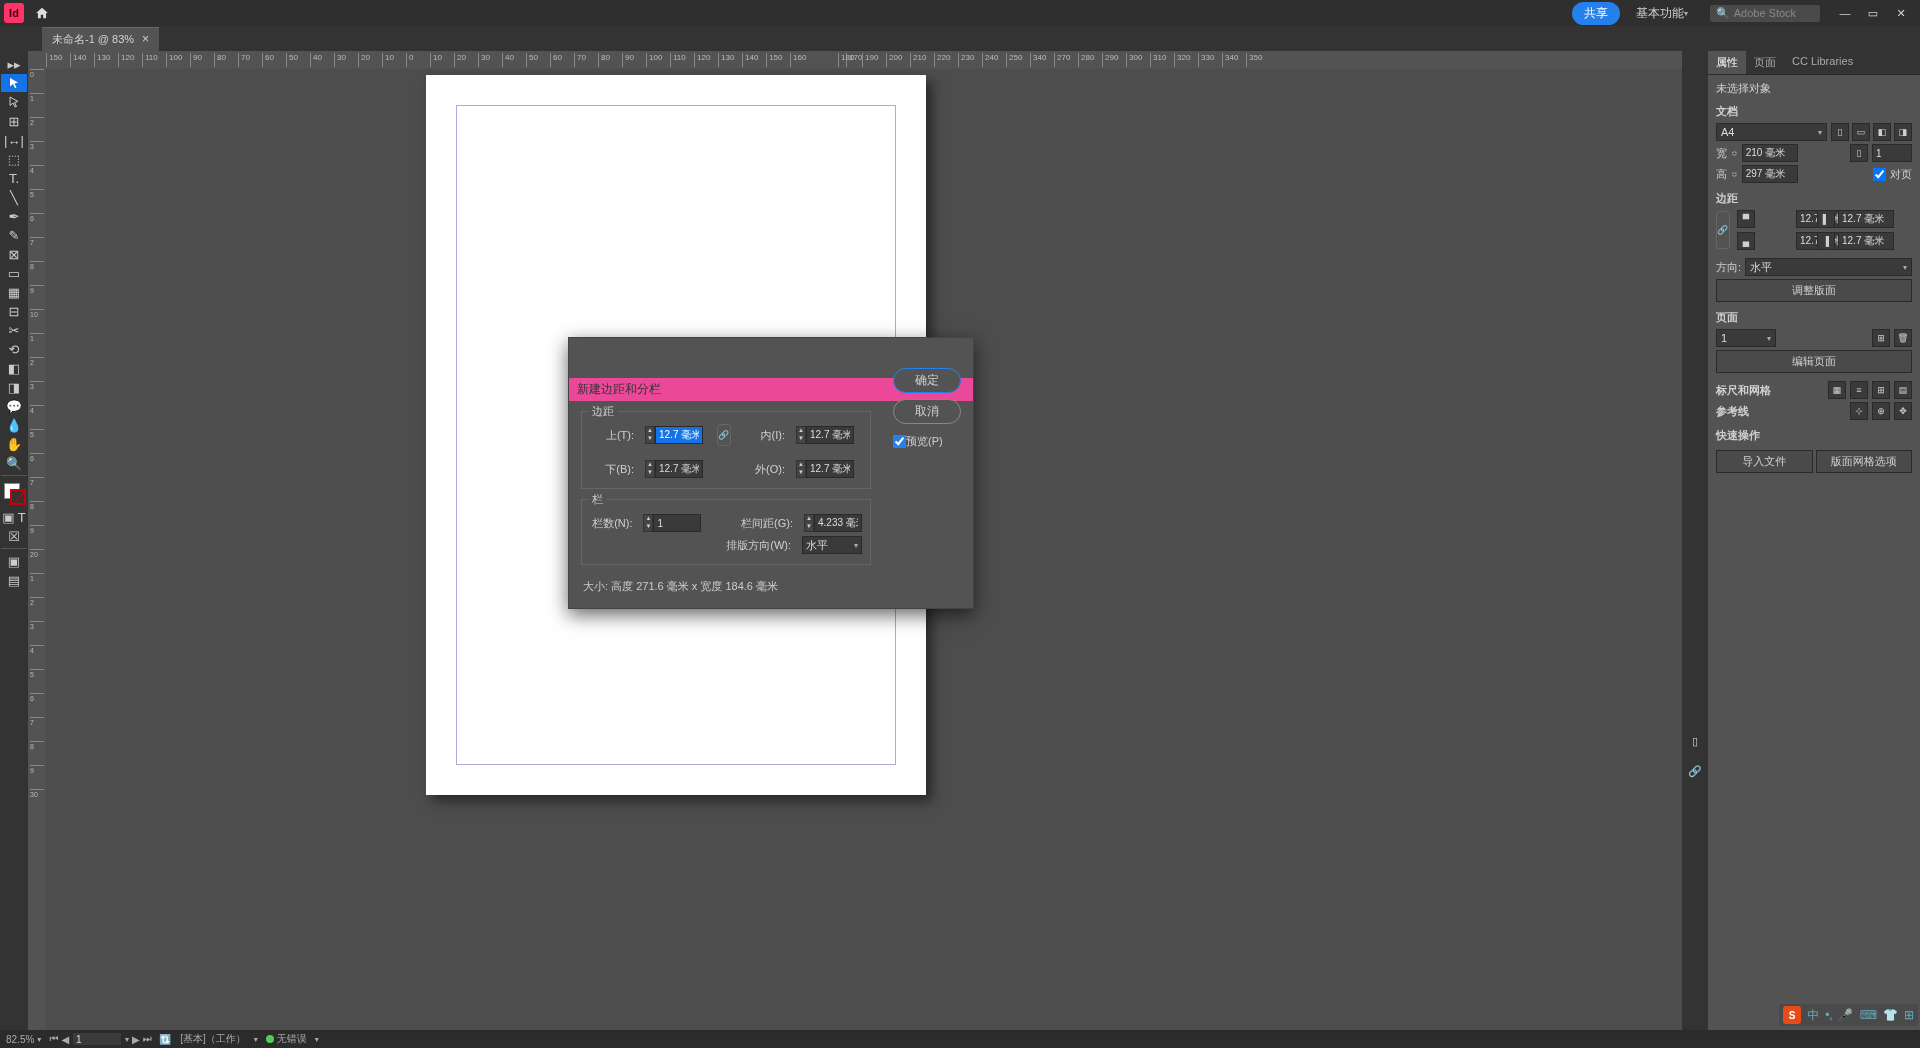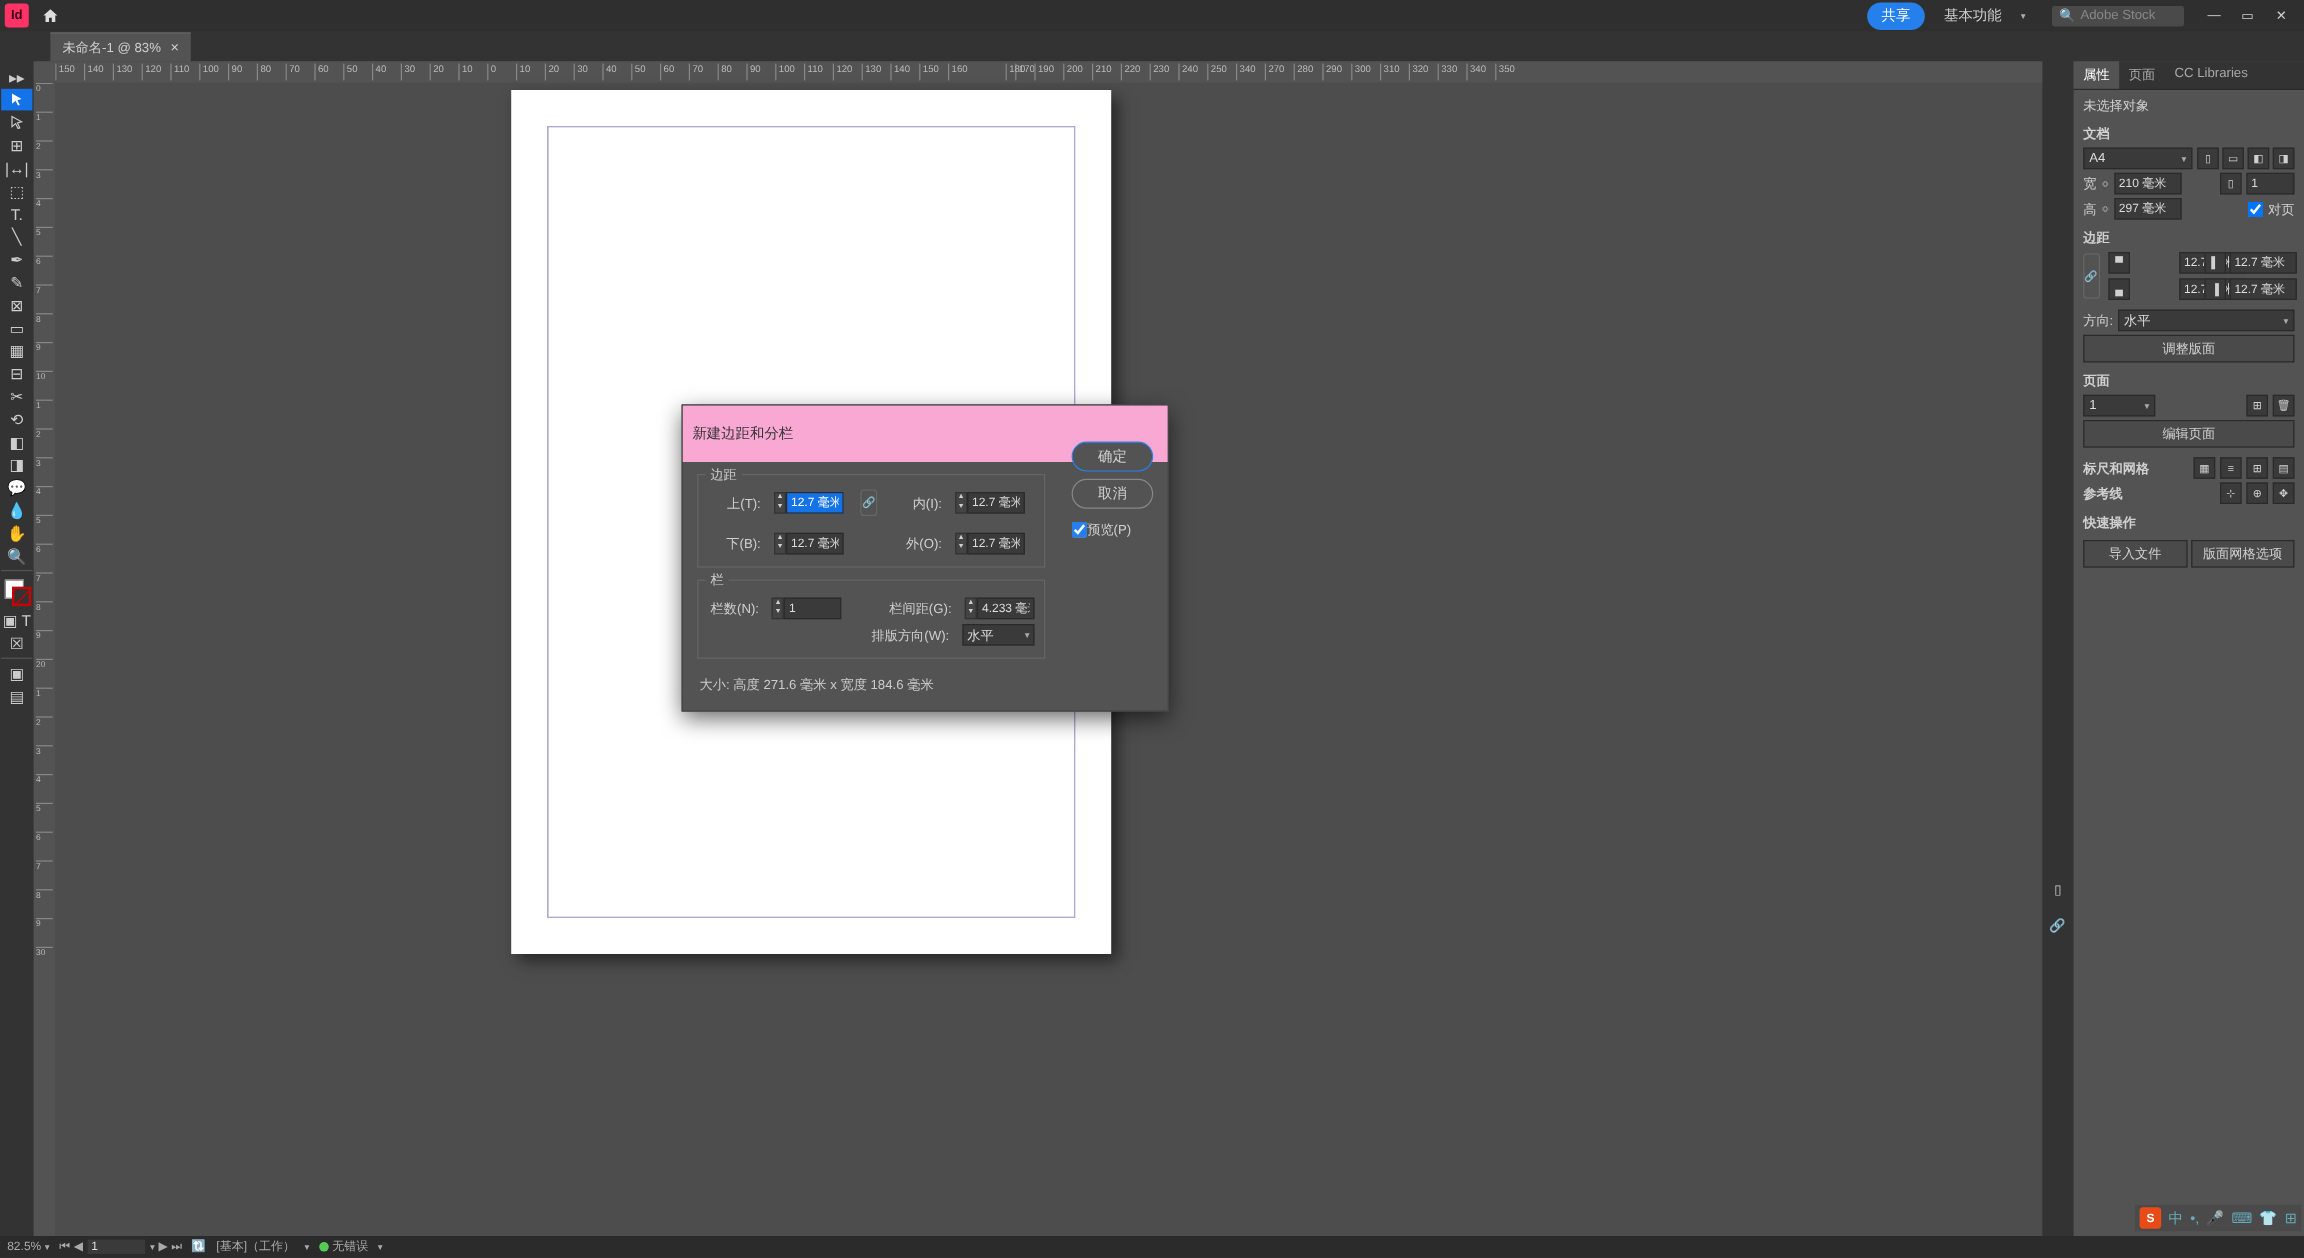--- a/index.html
+++ b/index.html
@@ -4,21 +4,21 @@
 <style>
 * { margin: 0; padding: 0; box-sizing: border-box; }
 body { font-family: "Microsoft YaHei", "Segoe UI", Arial, sans-serif; font-size: 11px; color: #d0d0d0; background: #333; overflow: hidden; width: 1920px; height: 1048px; user-select: none; }
 .title-bar { height: 26px; background: #2f2f2f; display: flex; align-items: center; padding: 0 4px; gap: 6px; }
 .id-logo { width: 20px; height: 20px; background: #ff3366; border-radius: 3px; display: flex; align-items: center; justify-content: center; font-weight: bold; color: #3b0017; font-size: 11px; }
 .home-icon { width: 24px; height: 24px; display: flex; align-items: center; justify-content: center; }
 .menu-bar { display: flex; gap: 12px; margin-left: 6px; }
 .menu-item { cursor: pointer; padding: 2px 3px; font-size: 12px; }
 .spacer { flex: 1; }
 .share-btn { background: #2680eb; color: #fff; padding: 3px 12px; border-radius: 12px; font-size: 12px; cursor: pointer; }
-.ws-select { display: flex; align-items: center; gap: 16px; font-size: 12px; cursor: pointer; margin: 0 10px; }
+.ws-select { display: flex; align-items: center; gap: 0; font-size: 12px; cursor: pointer; margin: 0 10px; }
 .stock-search { background: #4a4a4a; padding: 2px 6px; border-radius: 2px; color: #888; min-width: 110px; display: flex; align-items: center; gap: 4px; margin: 0 6px; }
 .win-controls { display: flex; gap: 14px; margin-left: 6px; margin-right: 8px; }
 .win-btn { width: 14px; height: 14px; cursor: pointer; display: flex; align-items: center; justify-content: center; }
 .doc-tabs { height: 25px; background: #333; display: flex; align-items: center; padding-left: 42px; }
 .doc-tab { background: #535353; padding: 4px 10px; display: flex; align-items: center; gap: 8px; border-top: 1px solid #666; font-size: 11px; }
 .doc-tab .close { font-size: 12px; cursor: pointer; }
 .main-area { position: absolute; top: 51px; left: 0; right: 0; bottom: 18px; display: flex; }
 .toolbar { width: 28px; background: #333; display: flex; flex-direction: column; align-items: center; gap: 1px; padding-top: 4px; }
 .tool { width: 26px; height: 18px; display: flex; align-items: center; justify-content: center; cursor: pointer; font-size: 13px; color: #ccc; position: relative; }
 .tool.active { background: #1473e6; }
@@ -30,38 +30,38 @@
 .canvas-area { flex: 1; background: #4d4d4d; position: relative; overflow: hidden; }
 .ruler-h { height: 18px; background: #535353; position: absolute; top: 0; left: 18px; right: 0; overflow: hidden; }
 .ruler-v { width: 18px; background: #535353; position: absolute; top: 18px; bottom: 0; left: 0; overflow: hidden; }
 .ruler-corner { width: 18px; height: 18px; background: #535353; position: absolute; top: 0; left: 0; }
 .ruler-tick { position: absolute; font-size: 8px; color: #bbb; }
 .ruler-h .ruler-tick { top: 2px; border-left: 1px solid #888; height: 14px; padding-left: 2px; }
 .ruler-v .ruler-tick { left: 2px; border-top: 1px solid #888; width: 14px; padding-top: 1px; writing-mode: initial; font-size: 7px; }
 .page { position: absolute; background: #fff; box-shadow: 6px 6px 12px rgba(0,0,0,.5); top: 24px; left: 398px; width: 500px; height: 720px; }
 .page::before { content: ''; position: absolute; top: 30px; left: 30px; right: 30px; bottom: 30px; border: 1px solid #d99; }
 .page::after { content:''; position: absolute; top:30px; bottom:30px; left:30px; right:30px; outline:1px solid #aad; outline-offset:-1px; }
-.right-panel { width: 192px; background: #535353; display: flex; flex-direction: column; }
+.right-panel { width: 212px; background: #535353; display: flex; flex-direction: column; }
 .panel-tabs { display: flex; height: 24px; background: #333; font-size: 11px; border-bottom: 1px solid #2a2a2a;}
 .panel-tab { padding: 4px 8px; cursor: pointer; color: #aaa; }
 .panel-tab.active { background: #535353; color: #fff; }
 .panel-body { padding: 6px 8px; font-size: 11px; }
 .panel-section-title { font-weight: bold; margin: 8px 0 4px; font-size: 11px; }
 .panel-row { display: flex; align-items: center; gap: 4px; margin: 3px 0; }
 .panel-select { flex: 1; background: #3a3a3a; border: 1px solid #2a2a2a; padding: 1px 4px; color: #ddd; font-size: 11px; height: 18px; display: flex; align-items: center; justify-content: space-between; }
 .panel-input { width: 56px; background: #3a3a3a; border: 1px solid #2a2a2a; padding: 1px 3px; color: #ddd; font-size: 10px; height: 18px; }
 .panel-icon-btn { width: 18px; height: 18px; background: #3a3a3a; border: 1px solid #2a2a2a; display: flex; align-items: center; justify-content: center; cursor: pointer; font-size: 9px; }
 .panel-wide-btn { background: #4a4a4a; border: 1px solid #2a2a2a; text-align: center; padding: 3px; cursor: pointer; font-size: 11px; margin: 3px 0; }
 .icon-row { display:flex; gap:3px; justify-content:flex-end;}
 .status-bar { position: absolute; bottom: 0; left: 0; right: 0; height: 18px; background: #2b2b2b; display: flex; align-items: center; gap: 8px; padding: 0 6px; font-size: 10px; color: #aaa; }
 .status-item { display: flex; align-items: center; gap: 3px; }
 .status-arrow { cursor: pointer; }
 .status-dot { width: 8px; height: 8px; border-radius: 50%; background: #5c5; display: inline-block; }
 .dialog { position: absolute; top: 286px; left: 540px; width: 406px; background: #535353; border: 1px solid #444; box-shadow: 0 6px 18px rgba(0,0,0,.6); }
-.dialog-title { background: #f9a8d4; color: #333; padding: 15px 8px; font-size: 12px; }
+.dialog-title { background: #ec4899; color: #333; padding: 3px 8px; font-size: 12px; margin-top: 40px; }
 .dialog-body { padding: 10px 12px; }
 .fieldset { border: 1px solid #666; padding: 10px 8px 6px; margin-bottom: 10px; position: relative; }
 .fieldset-label { position: absolute; top: -8px; left: 6px; background: #535353; padding: 0 4px; font-size: 11px; }
 .dlg-row { display: flex; align-items: center; gap: 11px; margin: 4px 0; }
 .dlg-label { width: 44px; text-align: right; font-size: 11px; }
 .dlg-label.w { width: 72px;}
 .dlg-spinner { display: flex; align-items: center; }
 .spinner-btns { width: 10px; background: #444; border: 1px solid #333; display: flex; flex-direction: column; height: 18px; }
 .spinner-btns div { flex:1; text-align:center; line-height:7px; font-size:6px; cursor:pointer;}
 .dlg-input { width: 48px; height: 18px; background: #3a3a3a; border: 1px solid #2a2a2a; color: #ddd; font-size: 10px; padding: 0 3px; }

